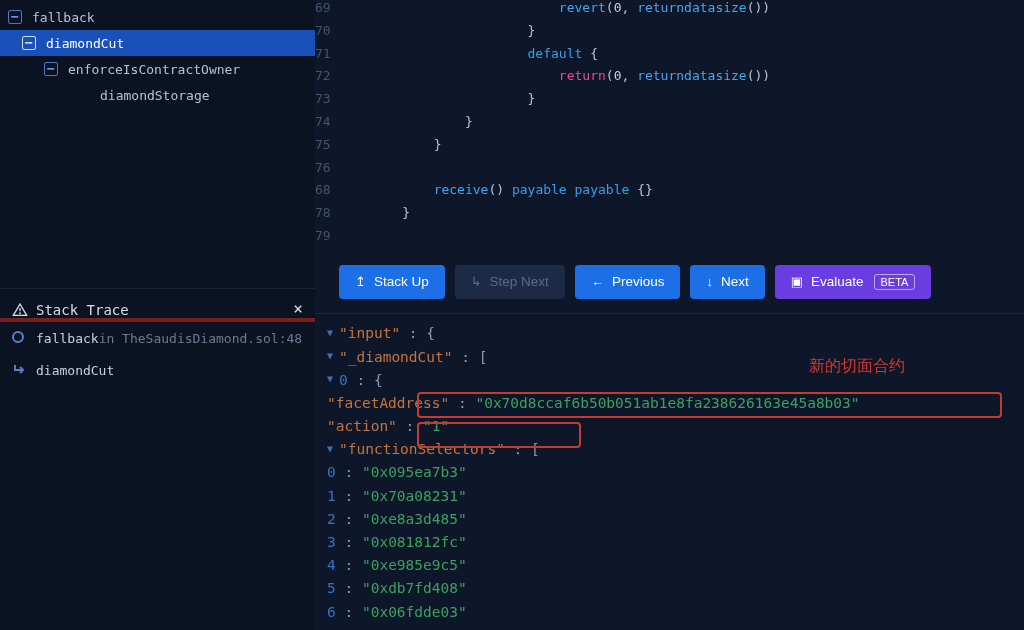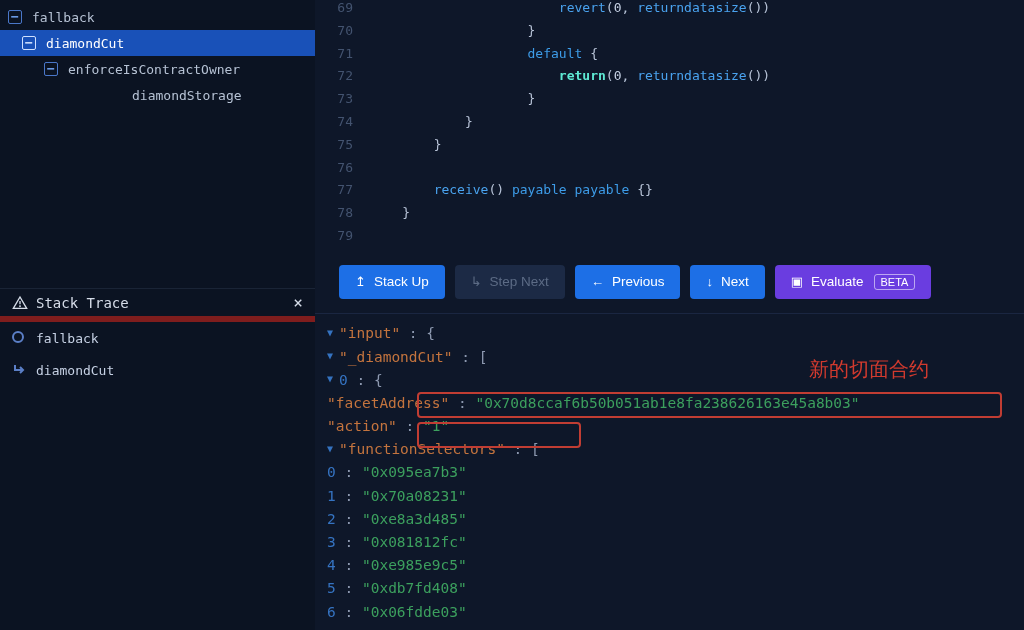--- a/index.html
+++ b/index.html
@@ -30,21 +30,21 @@
   .tree-row {
     display: flex;
     align-items: center;
     height: 26px;
     padding-left: 8px;
     color: #b6c2d4;
     cursor: pointer;
   }
   .tree-row.depth-1 { padding-left: 22px; }
   .tree-row.depth-2 { padding-left: 44px; }
-  .tree-row.depth-3 { padding-left: 108px; }
+  .tree-row.depth-3 { padding-left: 76px; }
   .tree-row.selected {
     background: #1951b8;
     color: #ffffff;
   }
   .minus-box {
     width: 14px; height: 14px;
     border: 1.5px solid #4a77c9;
     display: inline-flex;
     align-items: center; justify-content: center;
     color: #6fa0ee;
@@ -55,24 +55,24 @@
     font-size: 13px;
   }
   .minus-box.white { border-color:#cfe0ff; color:#cfe0ff;}
   .vline { display:inline-block; width:14px; text-align:center; color:#2a3b55; margin-right:10px;}
 
   
   .stack-header {
     margin-top: 180px;
     height: 34px;
     display: flex;
-    align-items: center;
+    align-items: flex-end;
     padding: 0 12px;
     border-top: 1px solid #1a2436;
-    border-bottom: 6px solid #7f1d1d;
+    border-bottom: 4px solid #7f1d1d;
     color: #d6dde9;
     font-size: 14px;
   }
   .stack-header .warn {
     width:16px;height:16px;margin-right:8px;
     display:inline-flex;align-items:center;justify-content:center;
     color:#d6dde9;font-weight:bold;
   }
   .stack-header .close {
     margin-left:auto;color:#d6dde9;font-size:16px;cursor:pointer;
@@ -111,28 +111,28 @@
     flex:0 0 auto;
     padding: 0;
   }
   .code-line {
     display:flex;
     height:22.8px;
     white-space:pre;
   }
   .lineno {
     width:56px;
-    text-align:right;
+    text-align:left;
     padding-right:18px;
     color:#43536f;
     user-select:none;
   }
   .code { color:#b8c4d8; }
   .kw { color:#3d9ce8; }
-  .kw2 { color:#5eead4;font-weight:bold; }
+  .kw2 { color:#ec4899; }
   .fn-call { color:#4aa3ef;}
   .num { color:#c6d1e4;}
   .punct { color:#b8c4d8;}
 
   
   .btn-bar {
     display:flex;
     gap:10px;
     padding:14px 16px 14px 24px;
     background:#0e1729;
@@ -182,21 +182,21 @@
   .jidx { color:#3573c1;}
   .jpunc { color:#8d99b0;}
   .hl-box {
     border:2px solid #c13d33;
     border-radius:4px;
     position:absolute;
   }
   .annot {
     position:absolute;
     color:#d23a2e;
-    font-size:20px;
+    font-size:16px;
     font-family: sans-serif;
   }
 </style>
 </head>
 <body>
 
 <div class="left-col">
   <div class="call-tree" id="call-tree">
       <div class="tree-row depth-0">
         <span class="minus-box">−</span>
@@ -225,20 +225,21 @@
         </svg>
     </span>
     <span>Stack Trace</span>
     <span class="close">×</span>
   </div>
 
   <div id="stack-rows">
       <div class="stack-row">
         <span class="ico"><span class="circle"></span></span>
         <span class="fn">fallback</span>
+        <span class="loc"> in TheSaudisDiamond.sol:48</span>
       </div>
       <div class="stack-row">
         <span class="ico"><span class="enter"><svg width="14" height="12" viewBox="0 0 14 12" fill="none" stroke="#5b7fc7" stroke-width="2">
               <path d="M3 2 v5 h8"></path>
               <path d="M8 4 l3 3 l-3 3"></path>
             </svg></span></span>
         <span class="fn">diamondCut</span>
       </div>
     </div>
 </div>
@@ -246,21 +247,21 @@
 <div class="right-col">
   <div class="editor" id="editor">
       <div class="code-line"><span class="lineno">69</span><span class="code">                        <span class="fn-call">revert</span><span class="punct">(</span><span class="num">0</span><span class="punct">, </span><span class="fn-call">returndatasize</span><span class="punct">())</span></span></div>
       <div class="code-line"><span class="lineno">70</span><span class="code">                    <span class="punct">}</span></span></div>
       <div class="code-line"><span class="lineno">71</span><span class="code">                    <span class="kw">default</span><span class="punct"> {</span></span></div>
       <div class="code-line"><span class="lineno">72</span><span class="code">                        <span class="kw2">return</span><span class="punct">(</span><span class="num">0</span><span class="punct">, </span><span class="fn-call">returndatasize</span><span class="punct">())</span></span></div>
       <div class="code-line"><span class="lineno">73</span><span class="code">                    <span class="punct">}</span></span></div>
       <div class="code-line"><span class="lineno">74</span><span class="code">            <span class="punct">}</span></span></div>
       <div class="code-line"><span class="lineno">75</span><span class="code">        <span class="punct">}</span></span></div>
       <div class="code-line"><span class="lineno">76</span><span class="code"></span></div>
-      <div class="code-line"><span class="lineno">77</span><span class="code">        <span class="fn-call">receive</span><span class="punct">() </span><span class="kw">payable</span><span class="punct"> </span><span class="kw">payable</span><span class="punct"> {}</span></span></div>
+      <div class="code-line"><span class="lineno">68</span><span class="code">        <span class="fn-call">receive</span><span class="punct">() </span><span class="kw">payable</span><span class="punct"> </span><span class="kw">payable</span><span class="punct"> {}</span></span></div>
       <div class="code-line"><span class="lineno">78</span><span class="code">    <span class="punct">}</span></span></div>
       <div class="code-line"><span class="lineno">79</span><span class="code"></span></div>
     </div>
 
   <div class="btn-bar">
     <div class="btn">
       <span class="ic">↥</span>
       <span>Stack Up</span>
     </div>
     <div class="btn disabled">

